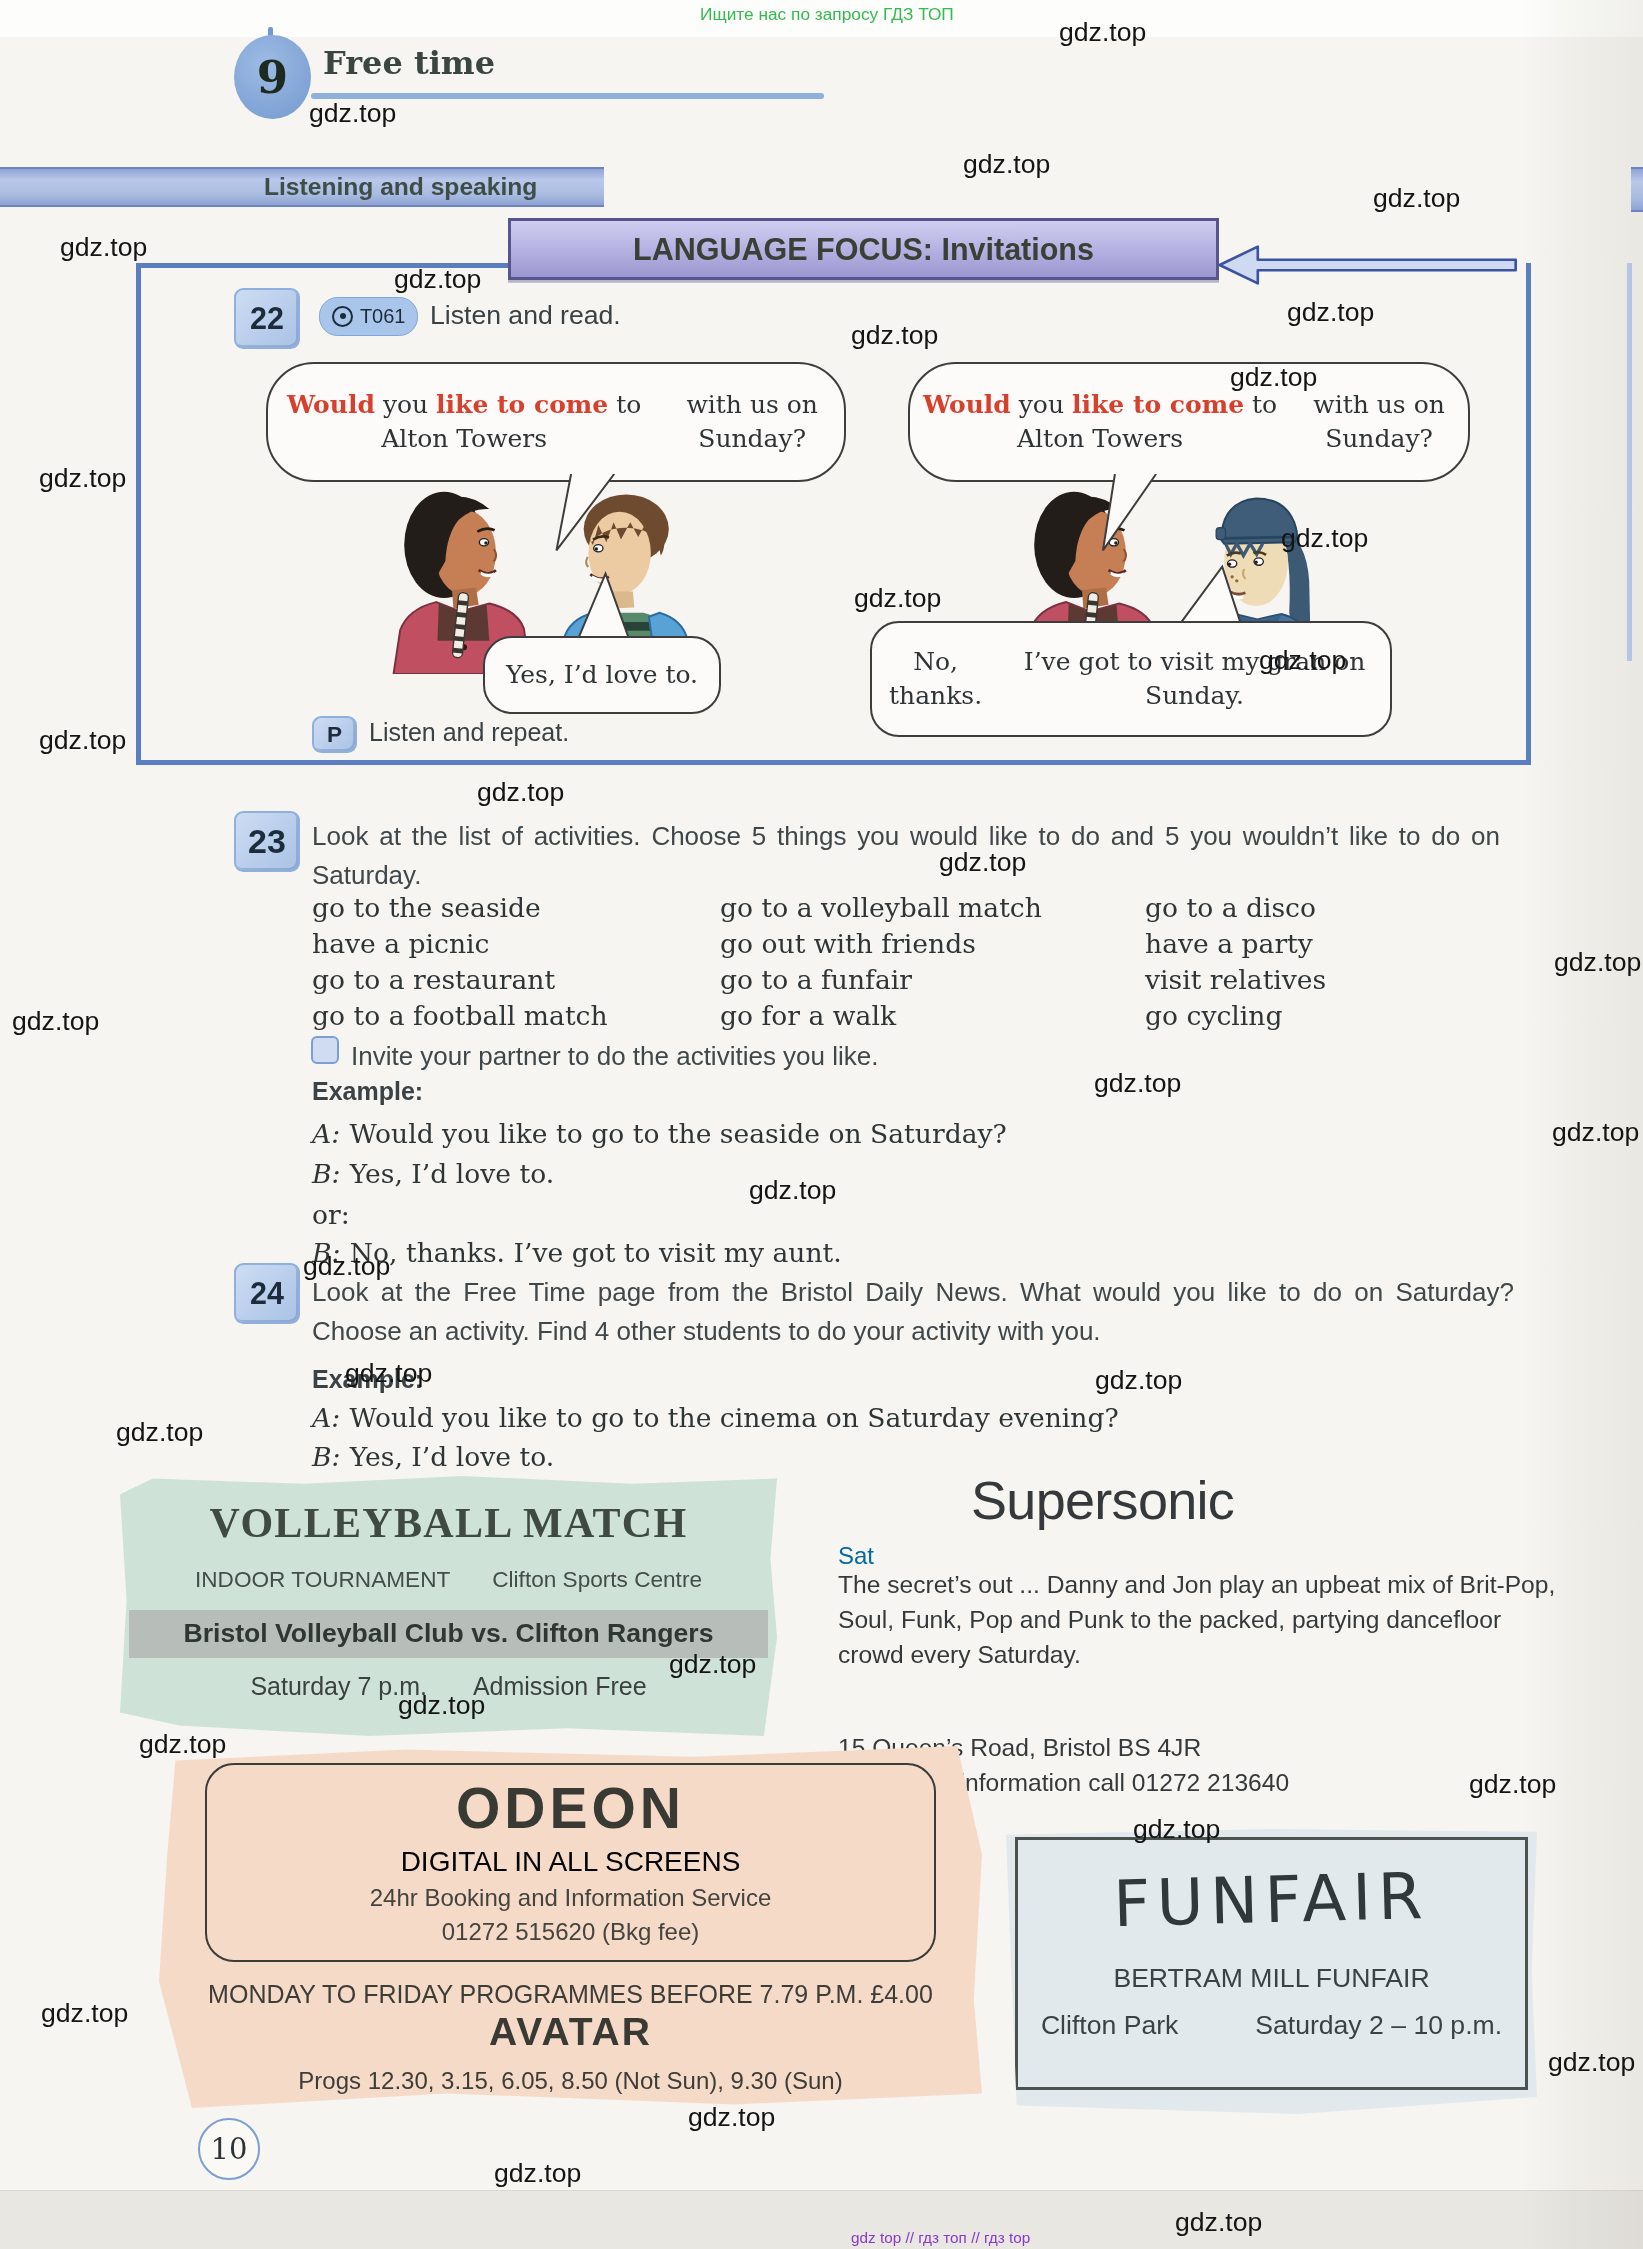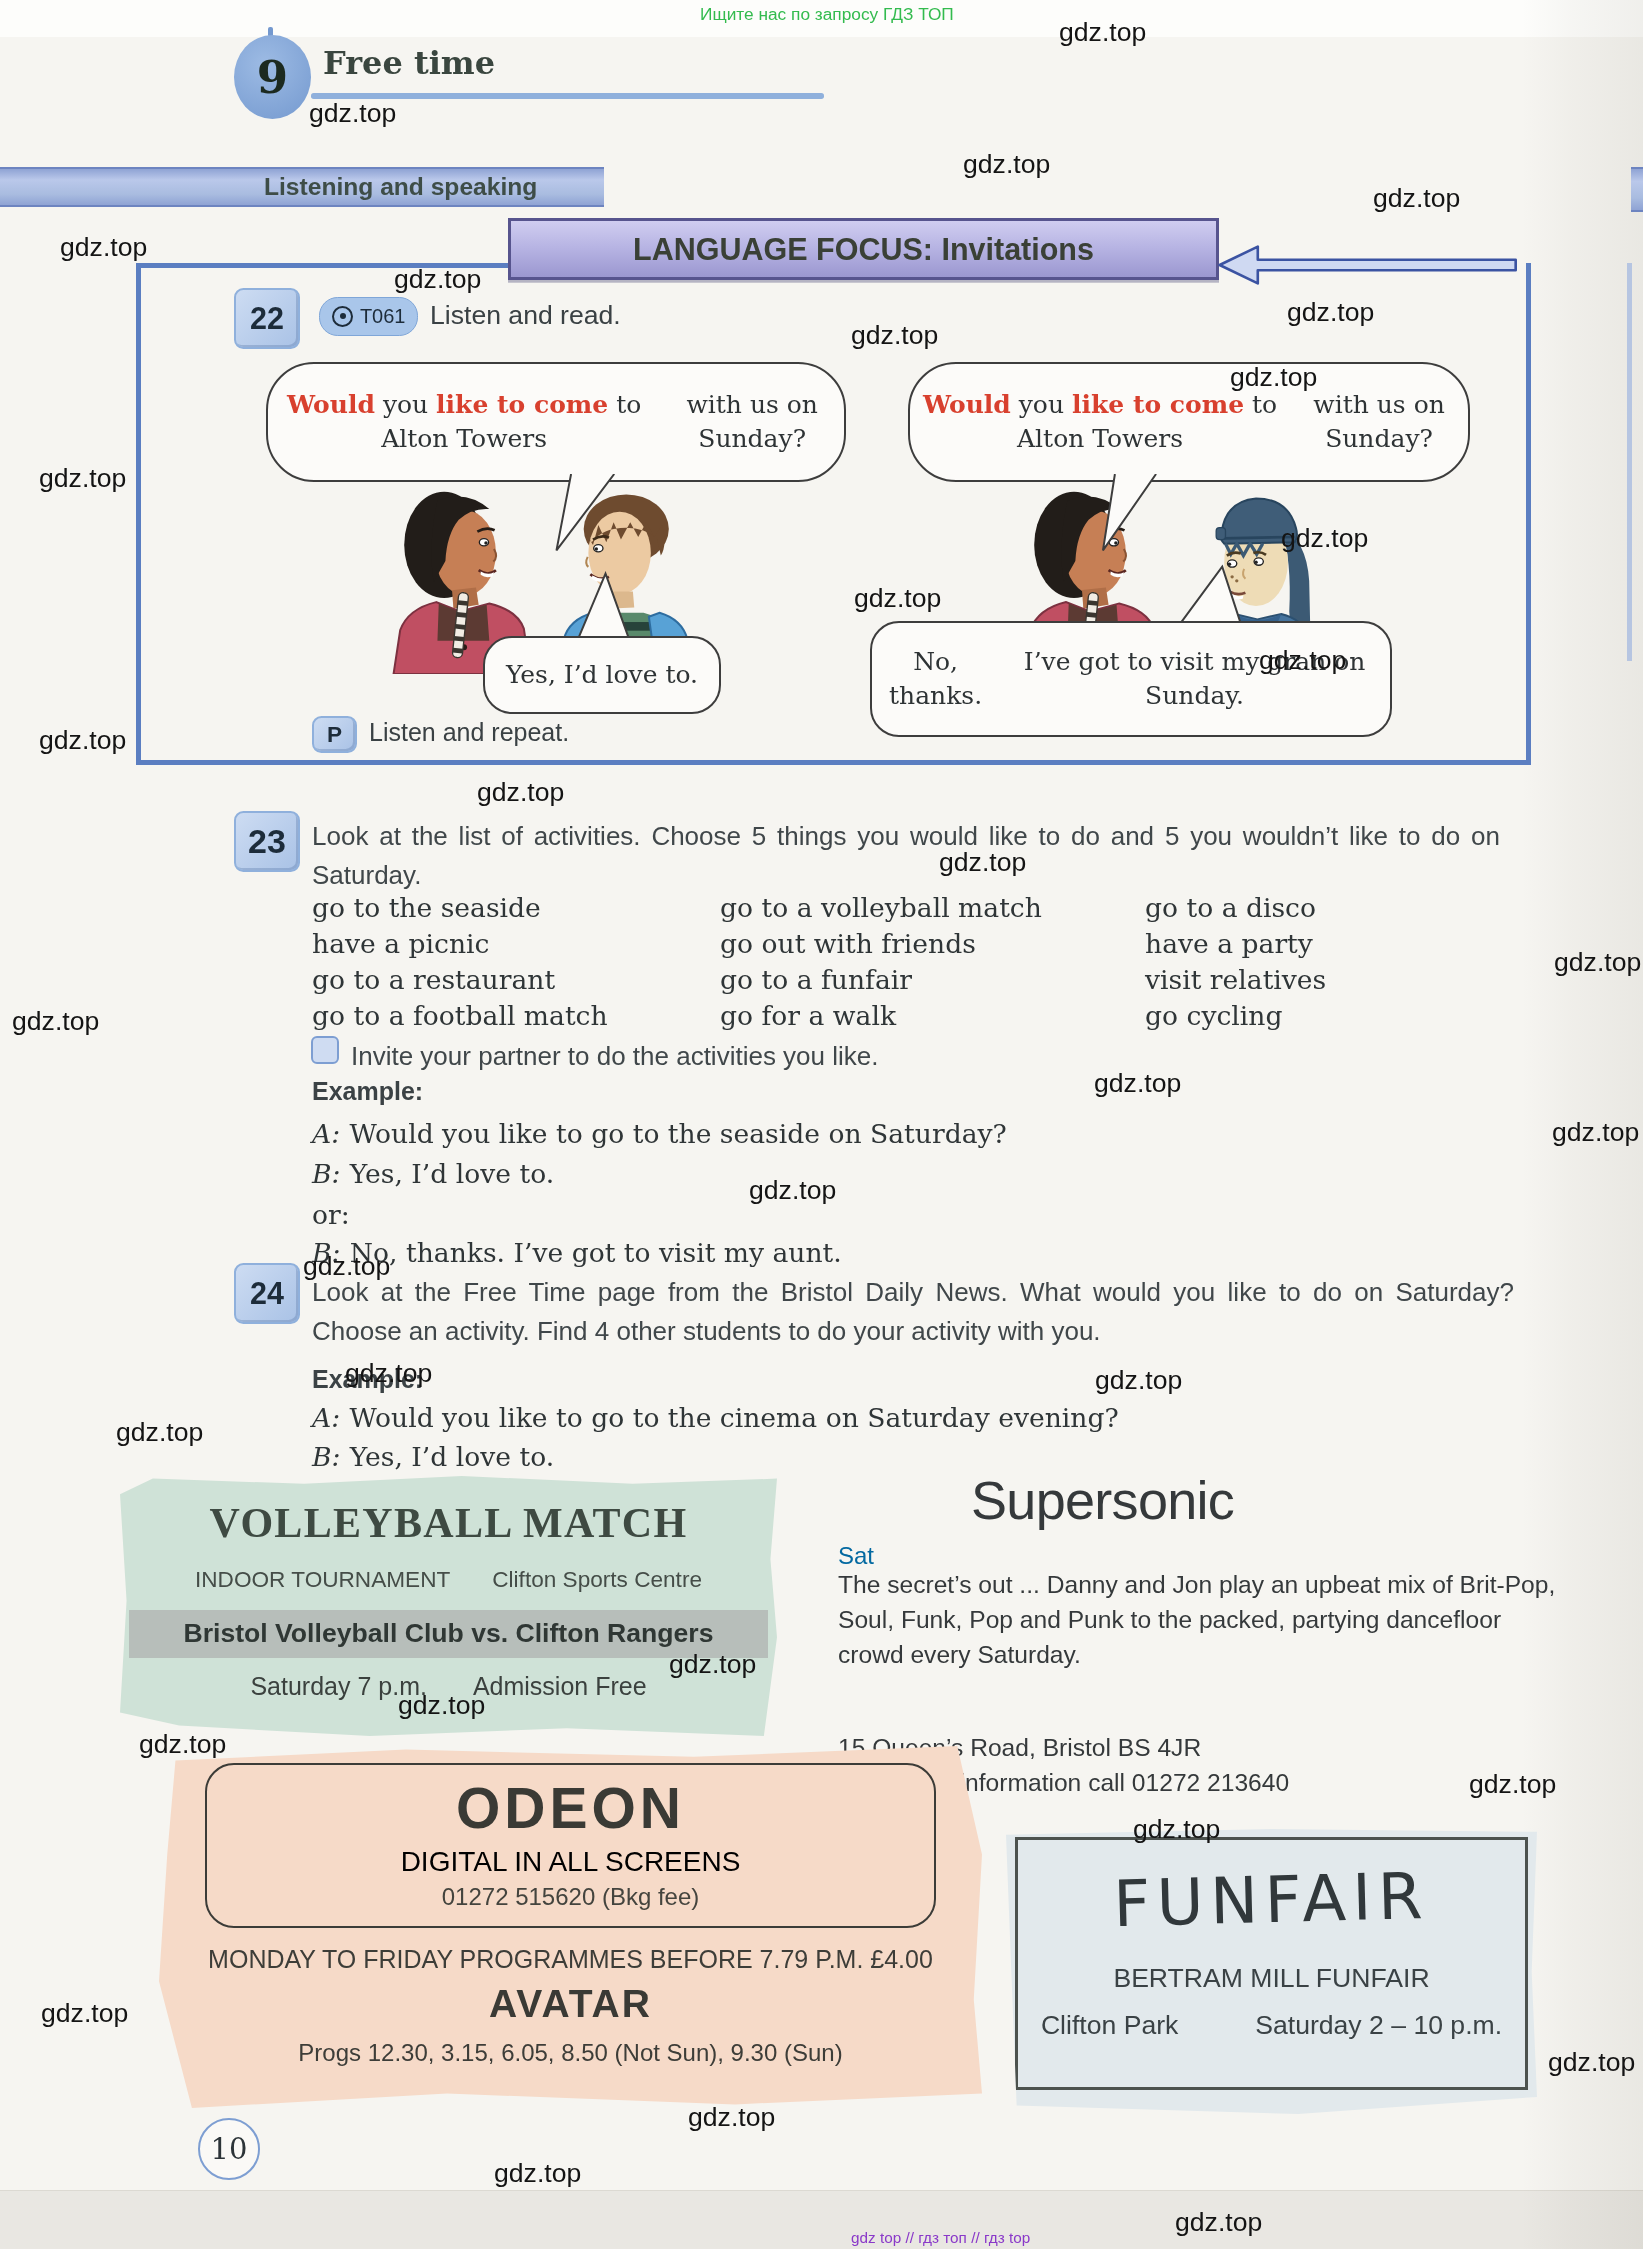--- a/index.html
+++ b/index.html
@@ -91,21 +91,21 @@
   .ss-line{font-size:24.6px;color:#35393b;}
 
   .o-scrap{left:159px;top:1746px;width:823px;height:362px;background:#f6dac8;
      clip-path:polygon(2% 4%,30% 1%,65% 3%,97% 0,100% 30%,99% 70%,100% 96%,70% 99%,35% 96%,4% 100%,0 65%,1% 30%);}
   .o-box{margin:17.3px 46px 0 46px;border:2.7px solid #3c3c38;border-radius:29px;padding:9.3px 13.3px 14.6px 13.3px;text-align:center;}
   .o-name{font-size:57px;font-weight:bold;letter-spacing:4px;color:#3a3a35;}
   .o-l1{margin-top:5.3px;font-size:28px;color:#000000;}
   .o-l2{margin-top:6.6px;font-size:24px;color:#44443e;}
   .o-l3{margin-top:5.3px;font-size:24px;color:#44443e;}
   .o-offer{margin-top:17.3px;text-align:center;font-size:25px;color:#3d3d38;}
-  .o-film{margin-top:8px;text-align:center;font-size:39px;font-weight:bold;letter-spacing:2px;color:#3a3a35;}
+  .o-film{margin-top:1px;text-align:center;font-size:39px;font-weight:bold;letter-spacing:2px;color:#3a3a35;}
   .o-progs{margin-top:13.3px;text-align:center;font-size:24px;color:#3d3d38;}
 
   .f-scrap{left:1006px;top:1829px;width:531px;height:285px;background:#e2e9ec;
      clip-path:polygon(0 2%,50% 0,100% 1%,99% 50%,100% 94%,55% 100%,2% 97%,1% 50%);}
   .f-box{position:absolute;left:9.3px;top:8px;right:9.3px;height:247px;border:3.3px solid #4c524e;}
   .f-title{margin-top:22.6px;text-align:center;font-size:64px;letter-spacing:6.6px;color:#31383b;
            font-family:"DejaVu Sans",sans-serif;transform:rotate(-1.5deg);}
   .f-sub{margin-top:26.6px;text-align:center;font-size:26.6px;color:#3a4245;}
   .f-row{margin-top:16px;padding:0 22.6px;display:flex;justify-content:space-between;font-size:26.6px;color:#3a4245;}
 
@@ -337,20 +337,21 @@
   <div class="abs ss-day" style="left:838px;top:1502px">Sat</div>
   <div class="abs ss-title" style="left:971px;top:1469px">Supersonic</div>
   <div class="abs ss-desc" style="left:838px;top:1568px">The secret’s out ... Danny and Jon play an upbeat mix of Brit-Pop, Soul, Funk, Pop and Punk to the packed, partying dancefloor crowd every Saturday.</div>
   <div class="abs ss-line" style="left:838px;top:1734px">15 Queen’s Road, Bristol BS 4JR</div>
   <div class="abs ss-line" style="left:838px;top:1769px">For further information call 01272 213640</div>
 
   <div class="abs scrap o-scrap">
     <div class="o-box">
       <div class="o-name">ODEON</div>
       <div class="o-l1">DIGITAL IN ALL SCREENS</div>
+      <div class="o-l2">24hr Booking and Information Service</div>
       <div class="o-l3">01272 515620 (Bkg fee)</div>
     </div>
     <div class="o-offer">MONDAY TO FRIDAY PROGRAMMES BEFORE 7.79 P.M. £4.00</div>
     <div class="o-film">AVATAR</div>
     <div class="o-progs">Progs 12.30, 3.15, 6.05, 8.50 (Not Sun), 9.30 (Sun)</div>
   </div>
 
   <div class="abs scrap f-scrap">
     <div class="f-box">
       <div class="f-title">FUNFAIR</div>

